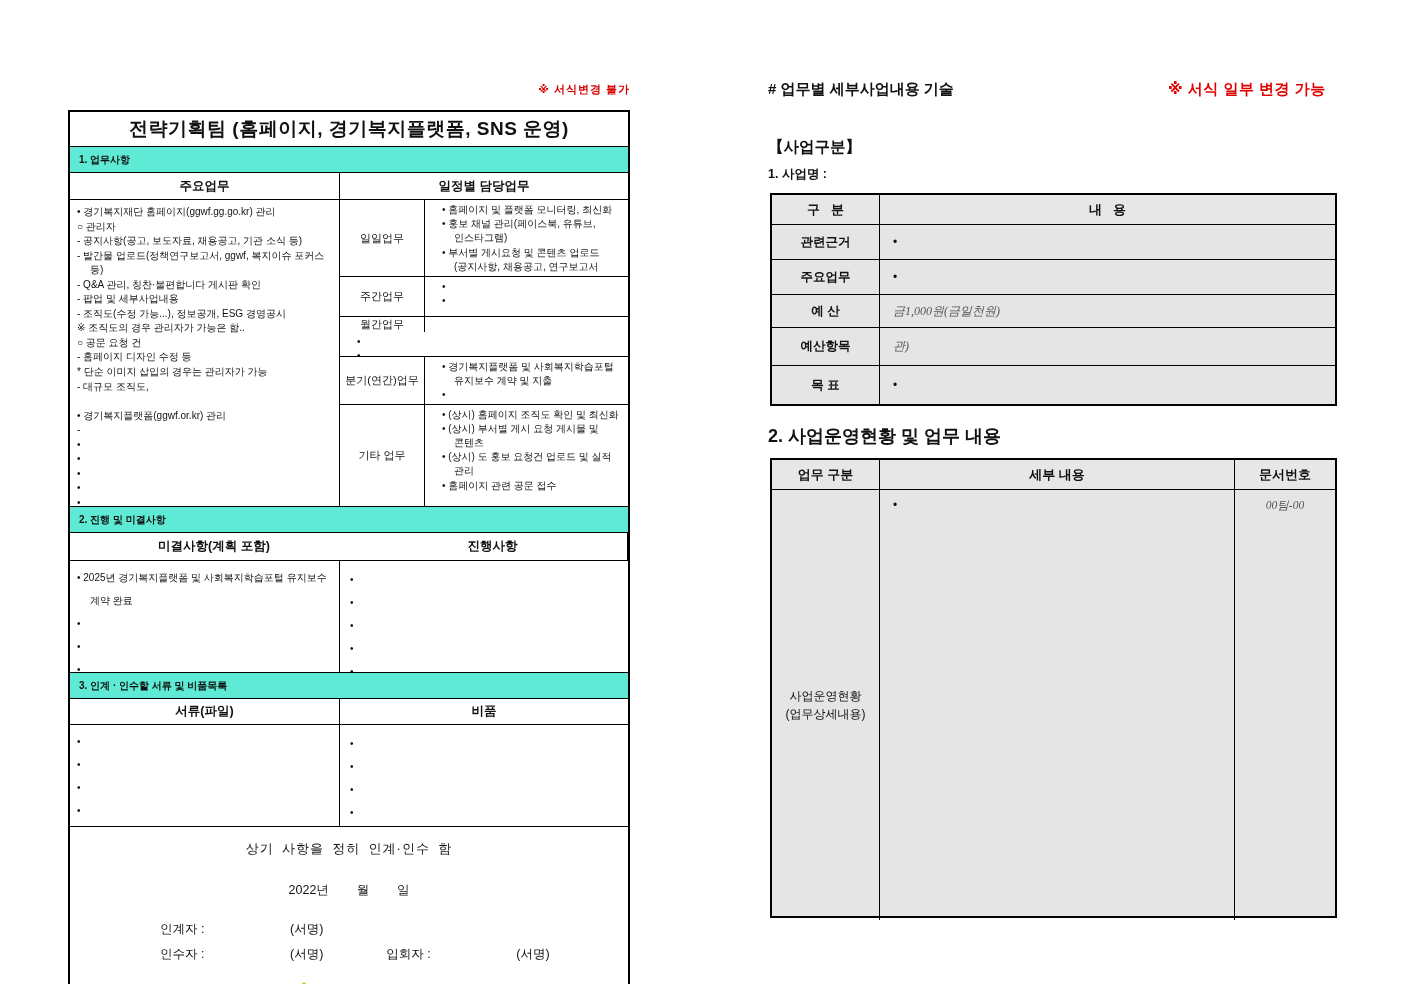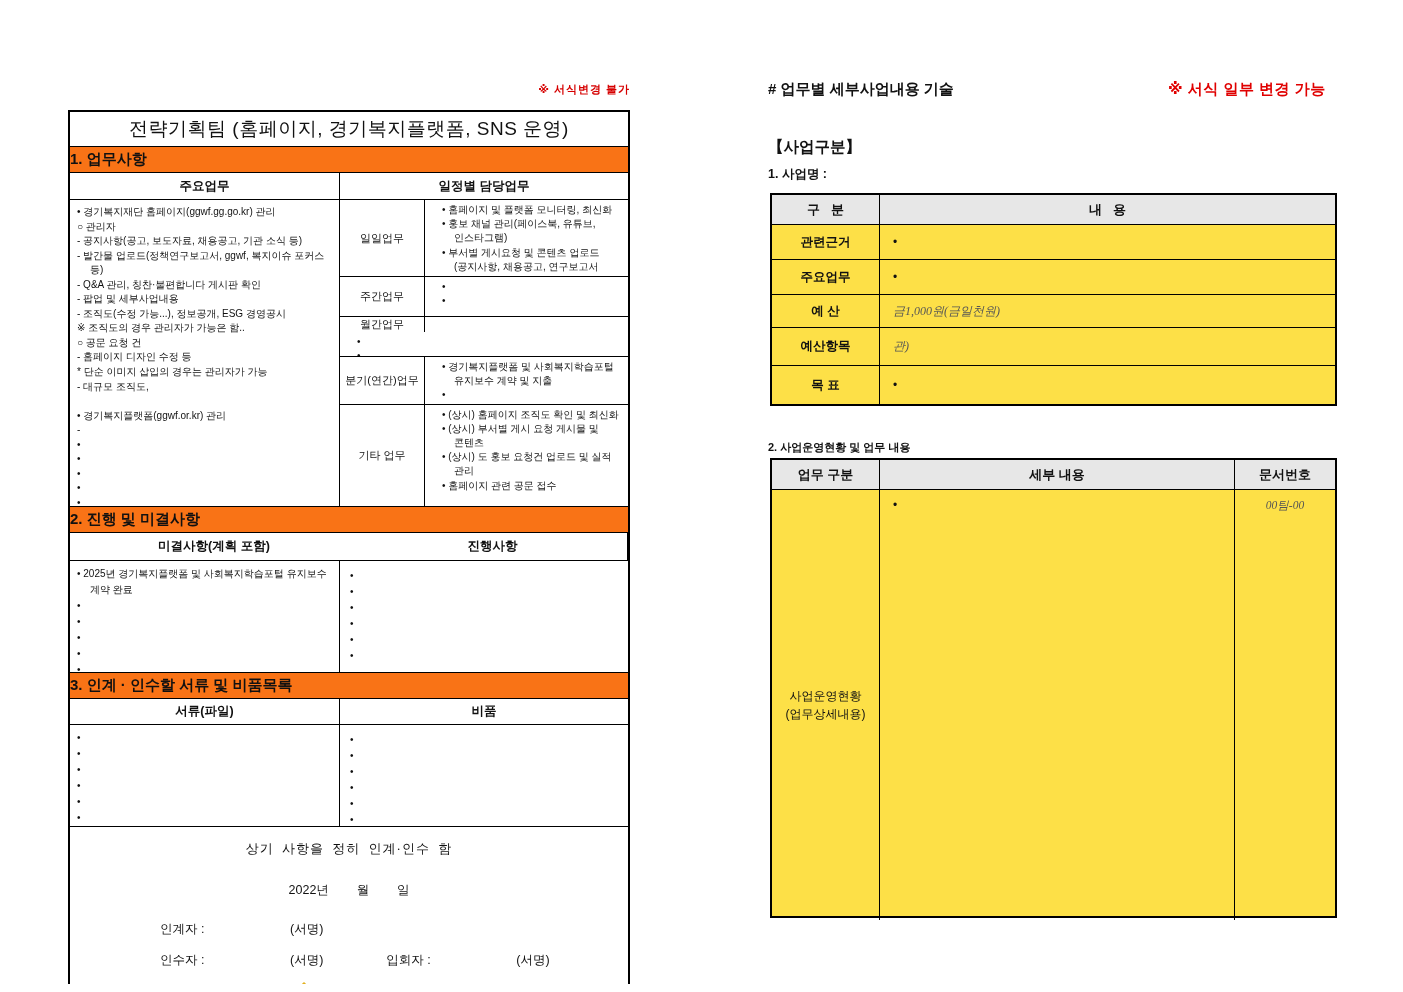--- a/index.html
+++ b/index.html
@@ -6,24 +6,24 @@
   html,body { background:#ffffff; }
   body { font-family:"Liberation Sans","DejaVu Sans",sans-serif; color:#111; }
   #canvas { position:relative; width:1403px; height:984px; background:#fff; overflow:hidden; }
 
   
   .note-left { position:absolute; left:68px; top:82px; width:562px; text-align:right;
                font-size:11px; font-weight:bold; color:#d60000; letter-spacing:1px; }
   .ltable { position:absolute; left:68px; top:110px; width:562px; height:900px;
             border:2px solid #000; background:#fff; }
   .t-title { height:35px; border-bottom:1px solid #000; display:flex; align-items:center;
-             justify-content:center; font-size:19px; font-weight:normal; letter-spacing:.5px; }
-  .graybar { height:26px; background:#f97316; border-bottom:1px solid #000;
-             display:flex; align-items:center; 
-             font-size:15px; font-weight:bold; }
+             justify-content:center; font-size:19px; font-weight:bold; letter-spacing:.5px; }
+  .graybar { height:26px; background:#5eead4; border-bottom:1px solid #000;
+             display:flex; align-items:center; padding-left:9px;
+             font-size:10px; font-weight:bold; }
   .headrow { display:flex; border-bottom:1px solid #000; font-weight:bold; font-size:12.5px; }
   .headrow .hc { display:flex; align-items:center; justify-content:center; }
   .h1a { width:270px; border-right:1px solid #000; }
   .h1b { flex:1; }
   .row-s1 { display:flex; height:307px; border-bottom:1px solid #000; }
   .cell-main { width:270px; border-right:1px solid #000; padding:5px 6px 2px 7px;
                font-size:10px; overflow:hidden; word-break:keep-all; }
   .cell-main .ln { line-height:14.55px; padding-left:13px; text-indent:-13px; }
   .schedule { flex:1; display:flex; flex-direction:column; }
   .srow { display:flex; border-bottom:1px solid #000; }
@@ -32,41 +32,41 @@
             justify-content:center; font-size:11px; text-align:center; }
   .scontent { flex:1; padding:3px 4px 1px 6px; font-size:10px; overflow:hidden; word-break:keep-all; }
   .scontent .ln { line-height:14.2px; padding-left:12px; text-indent:-12px;margin-left:11px; }
   .sr0 { height:77px; } .sr1 { height:40px; } .sr2 { height:40px;flex-direction:column; }
   .sr3 { height:48px; } .sr4 { height:102px; }
   .row-half { display:flex; border-bottom:1px solid #000; }
   .row-s2 { height:112px; } .row-s3 { height:102px; }
   .half-l { width:270px; border-right:1px solid #000; padding:5px 6px 2px 7px;
             font-size:10px; overflow:hidden; word-break:keep-all; }
   .half-r { flex:1; padding:7px 6px 2px 10px; font-size:10px; overflow:hidden; }
-  .half-l .ln, .half-r .ln { line-height:16px; padding-left:13px; text-indent:-13px; }
+  .half-l .ln, .half-r .ln { line-height:23px; padding-left:13px; text-indent:-13px; }
   .footer-block { height:180px; padding-top:13px; font-size:13px; }
   .f-statement { text-align:center; letter-spacing:1px; word-spacing:4px;font-family:Liberation Serif, serif; }
   .f-date { text-align:center; margin-top:24px; font-size:12.5px; white-space:pre; }
   .f-line { margin-top:22px; padding-left:90px; font-size:12.5px; }
-  .f-line.second { margin-top:14px; }
+  .f-line.second { margin-top:8px; }
   .f-lbl { display:inline-block; width:130px; }
   .f-lbl2 { display:inline-block; width:130px; margin-left:63px; }
   .f-sig { display:inline-block; }
   .gold-tri { position:absolute; left:288px; top:982px; width:0; height:0;
               border-left:16px solid transparent; border-right:16px solid transparent;
               border-bottom:15px solid #e2b01e; }
 
   
   .rp-heading { position:absolute; left:768px; top:80px; font-size:15px; font-weight:bold; }
   .note-right { position:absolute; left:1168px; top:80px; font-size:15px; font-weight:bold;
                 color:#e00000; letter-spacing:.5px; }
   .rp-group { position:absolute; left:768px; top:137px; font-size:15.5px; font-weight:bold; }
   .rp-sub1 { position:absolute; left:768px; top:166px; font-size:12.5px; font-weight:bold; }
-  .rp-sub2 { position:absolute; left:768px; top:440px; font-size:11px; font-weight:bold; }
-  .rtable { position:absolute; left:770px; width:567px; border:2px solid #000; background:#fde047; }
+  .rp-sub2 { position:absolute; left:768px; top:424px; font-size:18px; font-weight:bold; }
+  .rtable { position:absolute; left:770px; width:567px; border:2px solid #000; background:#e5e5e5; }
   .rtable1 { top:193px; }
   .rtable2 { top:458px; height:460px; }
   .rt-head { display:flex; background:#e7e7e7; border-bottom:1px solid #000;
              font-weight:bold; font-size:13px; height:30px; }
   .rt-head .hc { display:flex; align-items:center; justify-content:center; white-space:pre; }
   .rt-row { display:flex; border-bottom:1px solid #000; }
   .rt-row:last-child { border-bottom:none; }
   .rt-lbl { width:108px; border-right:1px solid #000; display:flex; align-items:center;
             justify-content:center; font-size:12.5px; font-weight:600; white-space:pre; }
   .rt-val { flex:1; display:flex; align-items:center; padding-left:13px; font-size:12px; }

